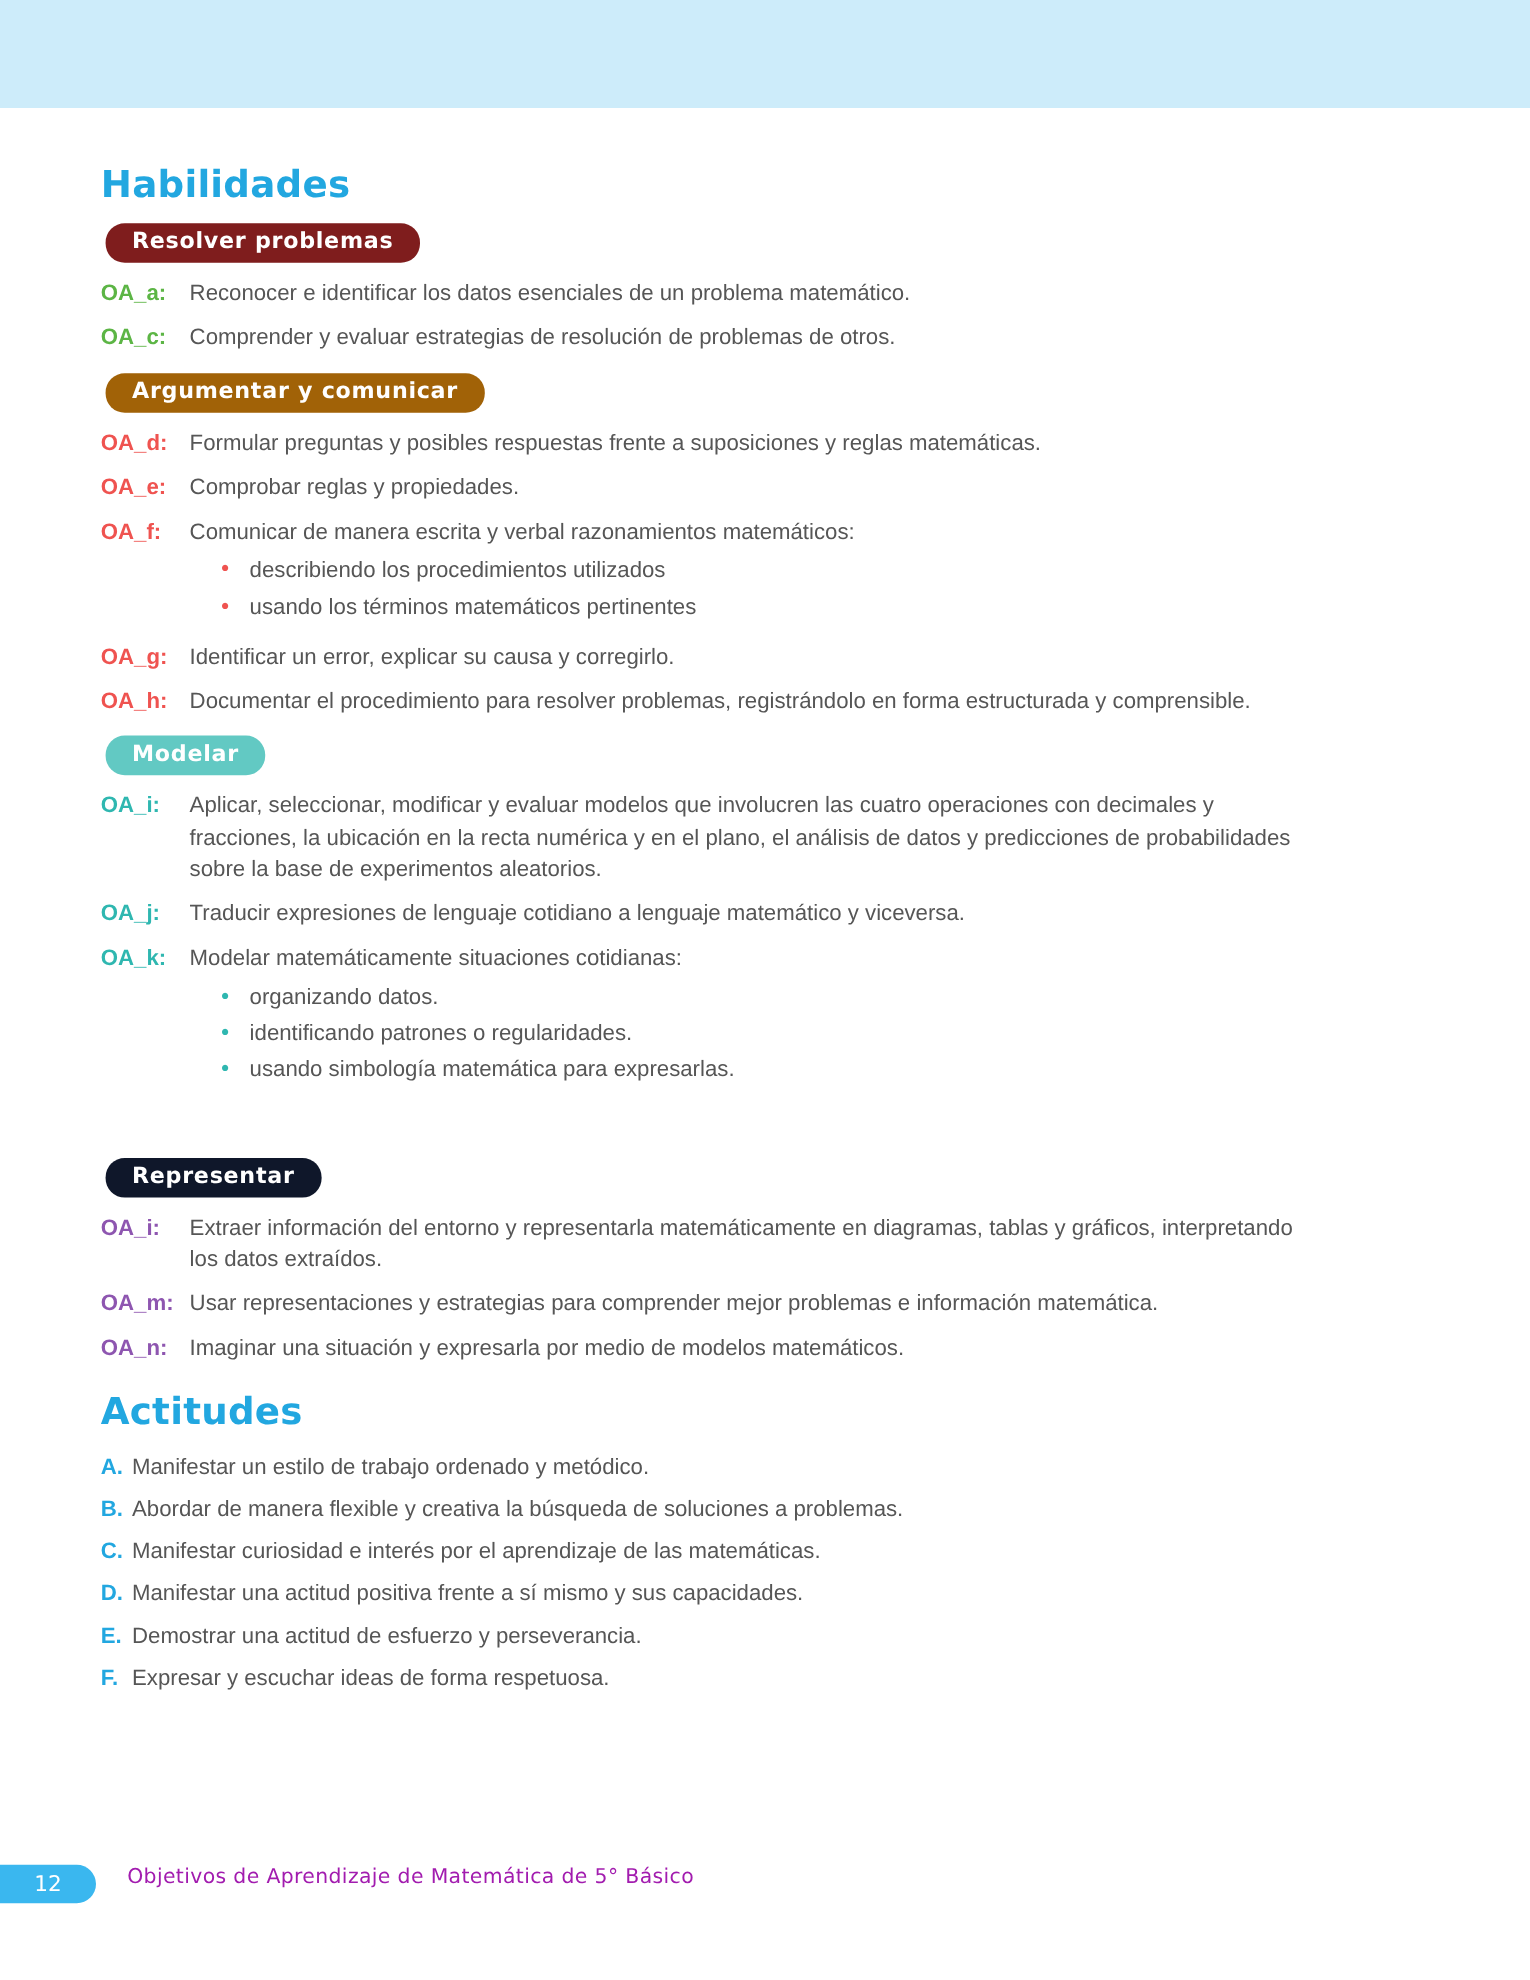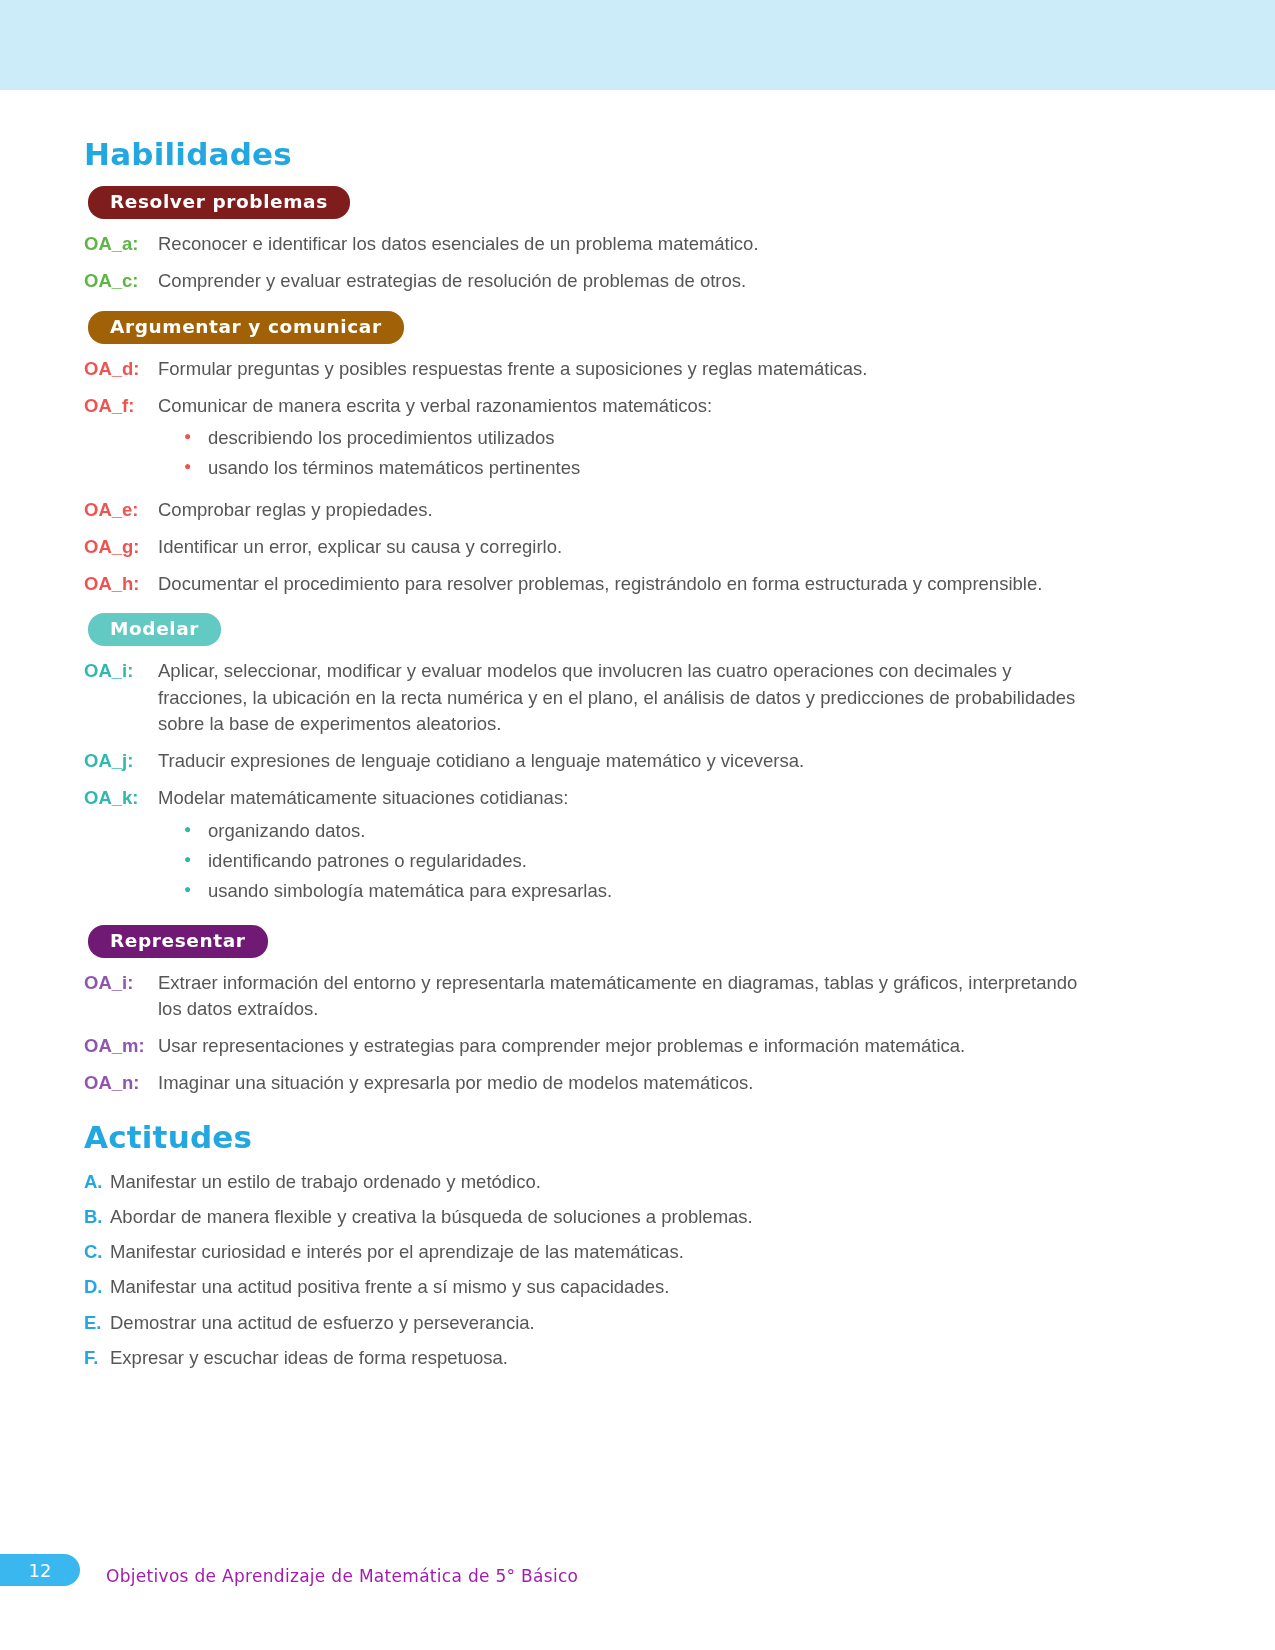--- a/index.html
+++ b/index.html
@@ -51,21 +51,21 @@
     padding: 5px 22px 7px 22px;
     border-radius: 16px;
     letter-spacing: 0.6px;
     margin-bottom: 12px;
     margin-left: 4px;
     font-family: "DejaVu Sans", sans-serif;
   }
   .badge.green   { background: #7f1d1d; }
   .badge.red     { background: #a16207; }
   .badge.teal    { background: #62c9c3; }
-  .badge.purple  { background: #701a75; }
+  .badge.purple  { background: #0f172a; margin-top: 40px; }
 
   .oa-row {
     display: flex;
     align-items: flex-start;
     margin-bottom: 11px;
     font-size: 18.5px;
     line-height: 1.42;
   }
   .oa-code {
     flex: 0 0 auto;
@@ -124,21 +124,21 @@
   .att-text {
     flex: 1 1 auto;
     color: #565656;
   }
   .footer {
     position: absolute;
     left: 0;
     bottom: 64px;
     width: 1182px;
     display: flex;
-    align-items: flex-end;
+    align-items: flex-start;
   }
   .page-pill {
     width: 80px;
     height: 32px;
     background: #3ab7ef;
     border-radius: 0 16px 16px 0;
     color: #ffffff;
     font-size: 18px;
     display: flex;
     align-items: center;
@@ -176,34 +176,34 @@
         <span class="oa-text">Comprender y evaluar estrategias de resolución de problemas de otros.</span>
       </div>
     </div>
 
     <div class="mb-group">
       <div class="badge red">Argumentar y comunicar</div>
 
       <div class="oa-row">
         <span class="oa-code red">OA_d:</span>
         <span class="oa-text">Formular preguntas y posibles respuestas frente a suposiciones y reglas matemáticas.</span>
+      </div>
+      <div class="oa-row">
+        <span class="oa-code red">OA_e:</span>
+        <span class="oa-text">Comprobar reglas y propiedades.</span>
       </div>
       <div class="oa-row">
         <span class="oa-code red">OA_f:</span>
         <span class="oa-text">
           <span>Comunicar de manera escrita y verbal razonamientos matemáticos:</span>
           <ul class="sub-list red">
             <li>describiendo los procedimientos utilizados</li>
             <li>usando los términos matemáticos pertinentes</li>
           </ul>
         </span>
-      </div>
-      <div class="oa-row">
-        <span class="oa-code red">OA_e:</span>
-        <span class="oa-text">Comprobar reglas y propiedades.</span>
       </div>
       <div class="oa-row">
         <span class="oa-code red">OA_g:</span>
         <span class="oa-text">Identificar un error, explicar su causa y corregirlo.</span>
       </div>
       <div class="oa-row">
         <span class="oa-code red">OA_h:</span>
         <span class="oa-text">Documentar el procedimiento para resolver problemas, registrándolo en forma estructurada y comprensible.</span>
       </div>
     </div>

